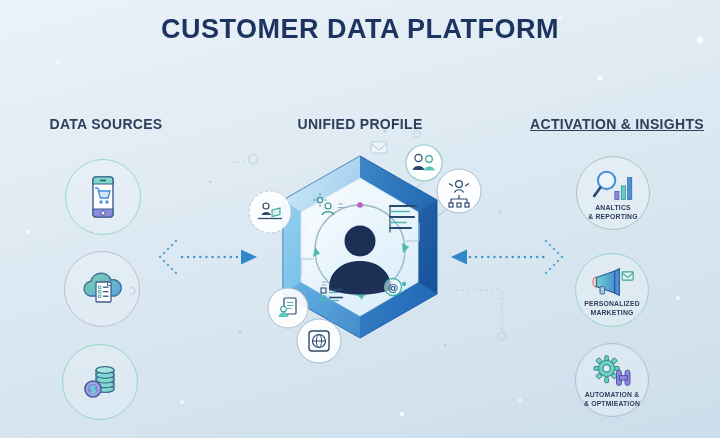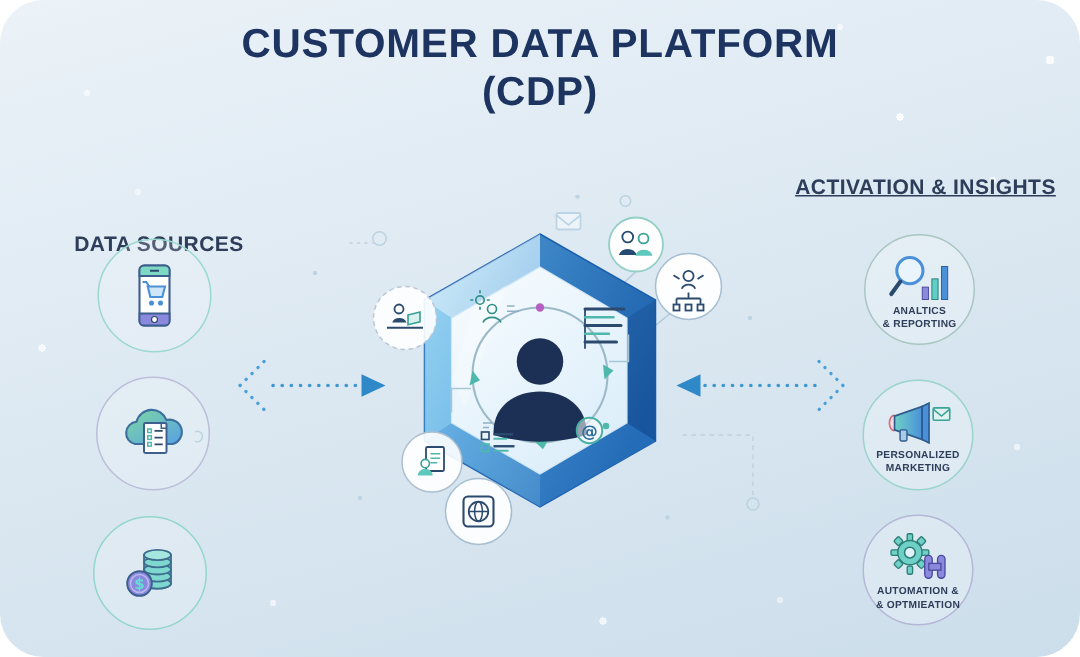--- a/index.html
+++ b/index.html
@@ -1,20 +1,19 @@
 <!DOCTYPE html>
 <html><head>
 <meta charset="utf-8">
 <style>
   html,body{margin:0;padding:0;}
   .stage{
     position:relative; width:720px; height:438px; overflow:hidden;
     font-family:"Liberation Sans", sans-serif;
     background:linear-gradient(165deg,#ebf2f8 0%,#dde9f2 45%,#ccdeeb 100%);
-    border-radius:29px;
   }
   .bg-dots{
     position:absolute; inset:0; pointer-events:none;
     background-image:
       radial-gradient(circle 2.5px at 600px 78px, rgba(255,255,255,.85) 98%, transparent),
       radial-gradient(circle 2px at 662px 120px, rgba(255,255,255,.7) 98%, transparent),
       radial-gradient(circle 3px at 700px 40px, rgba(255,255,255,.8) 98%, transparent),
       radial-gradient(circle 2px at 560px 18px, rgba(255,255,255,.6) 98%, transparent),
       radial-gradient(circle 2px at 58px 62px, rgba(255,255,255,.6) 98%, transparent),
       radial-gradient(circle 2.5px at 28px 232px, rgba(255,255,255,.7) 98%, transparent),
@@ -26,21 +25,21 @@
   }
   .title{
     position:absolute; top:13px; left:0; width:100%; text-align:center;
     color:#1d3461; font-weight:800; font-size:27px; line-height:1.2; letter-spacing:.5px;
   }
   .title span{display:block;}
   .col-header{
     position:absolute; top:116px; transform:translateX(-50%);
     color:#2e3d59; font-weight:700; font-size:14px; letter-spacing:.3px; white-space:nowrap;
   }
-  .hdr-left{left:106px;margin-top:38px;} .hdr-center{left:360px;} .hdr-right{left:617px;text-decoration:underline;}
+  .hdr-left{left:106px;} .hdr-center{left:360px;} .hdr-right{left:617px;text-decoration:underline;}
   .circle{
     position:absolute; border-radius:50%; box-sizing:border-box;
     display:flex; align-items:center; justify-content:center; flex-direction:column;
   }
   .src{width:76px; height:76px; background:rgba(255,255,255,.18);}
   .src1{left:65px; top:159px; border:1.5px solid #9ad8d0;}
   .src2{left:64px; top:251px; border:1.5px solid #bcbeda;}
   .src3{left:62px; top:344px; border:1.5px solid #93d6cc;}
   .act{width:74px; height:74px; background:rgba(255,255,255,.25); padding-top:2px;}
   .act1{left:576px; top:156px; border:1.2px solid #a9c6c2;}
@@ -54,24 +53,24 @@
   .diagram{position:absolute; left:130px; top:130px; width:460px; height:255px;}
 </style>
 </head>
 <body>
 
 <div class="stage">
   <div class="bg-dots"></div>
 
   <div class="title">
     <span>CUSTOMER DATA PLATFORM</span>
-    <span>(CDP)</span>
   </div>
 
   <div class="col-header hdr-left">DATA SOURCES</div>
+  <div class="col-header hdr-center">UNIFIED PROFILE</div>
   <div class="col-header hdr-right">ACTIVATION &amp; INSIGHTS</div>
 
   <div class="circle src src1">
     <svg width="48" height="48" viewBox="0 0 48 48">
       <rect x="14" y="4" width="20" height="40" rx="3" fill="#ffffff" stroke="#3e5e8e" stroke-width="1.4"></rect>
       <path d="M14,7 a3,3 0 0 1 3,-3 h14 a3,3 0 0 1 3,3 v4 h-20 Z" fill="#7dd8c4" stroke="#3e5e8e" stroke-width="1.2"></path>
       <line x1="21" y1="7.5" x2="27" y2="7.5" stroke="#2c4a6e" stroke-width="1.4"></line>
       <path d="M14,36 h20 v5 a3,3 0 0 1 -3,3 h-14 a3,3 0 0 1 -3,-3 Z" fill="#8a89de" stroke="#3e5e8e" stroke-width="1.2"></path>
       <circle cx="24" cy="40" r="2" fill="#ffffff" stroke="#2c4a6e" stroke-width=".8"></circle>
       <path d="M16,15 h2.5 l2,3" fill="none" stroke="#4a90d8" stroke-width="1.4"></path>

